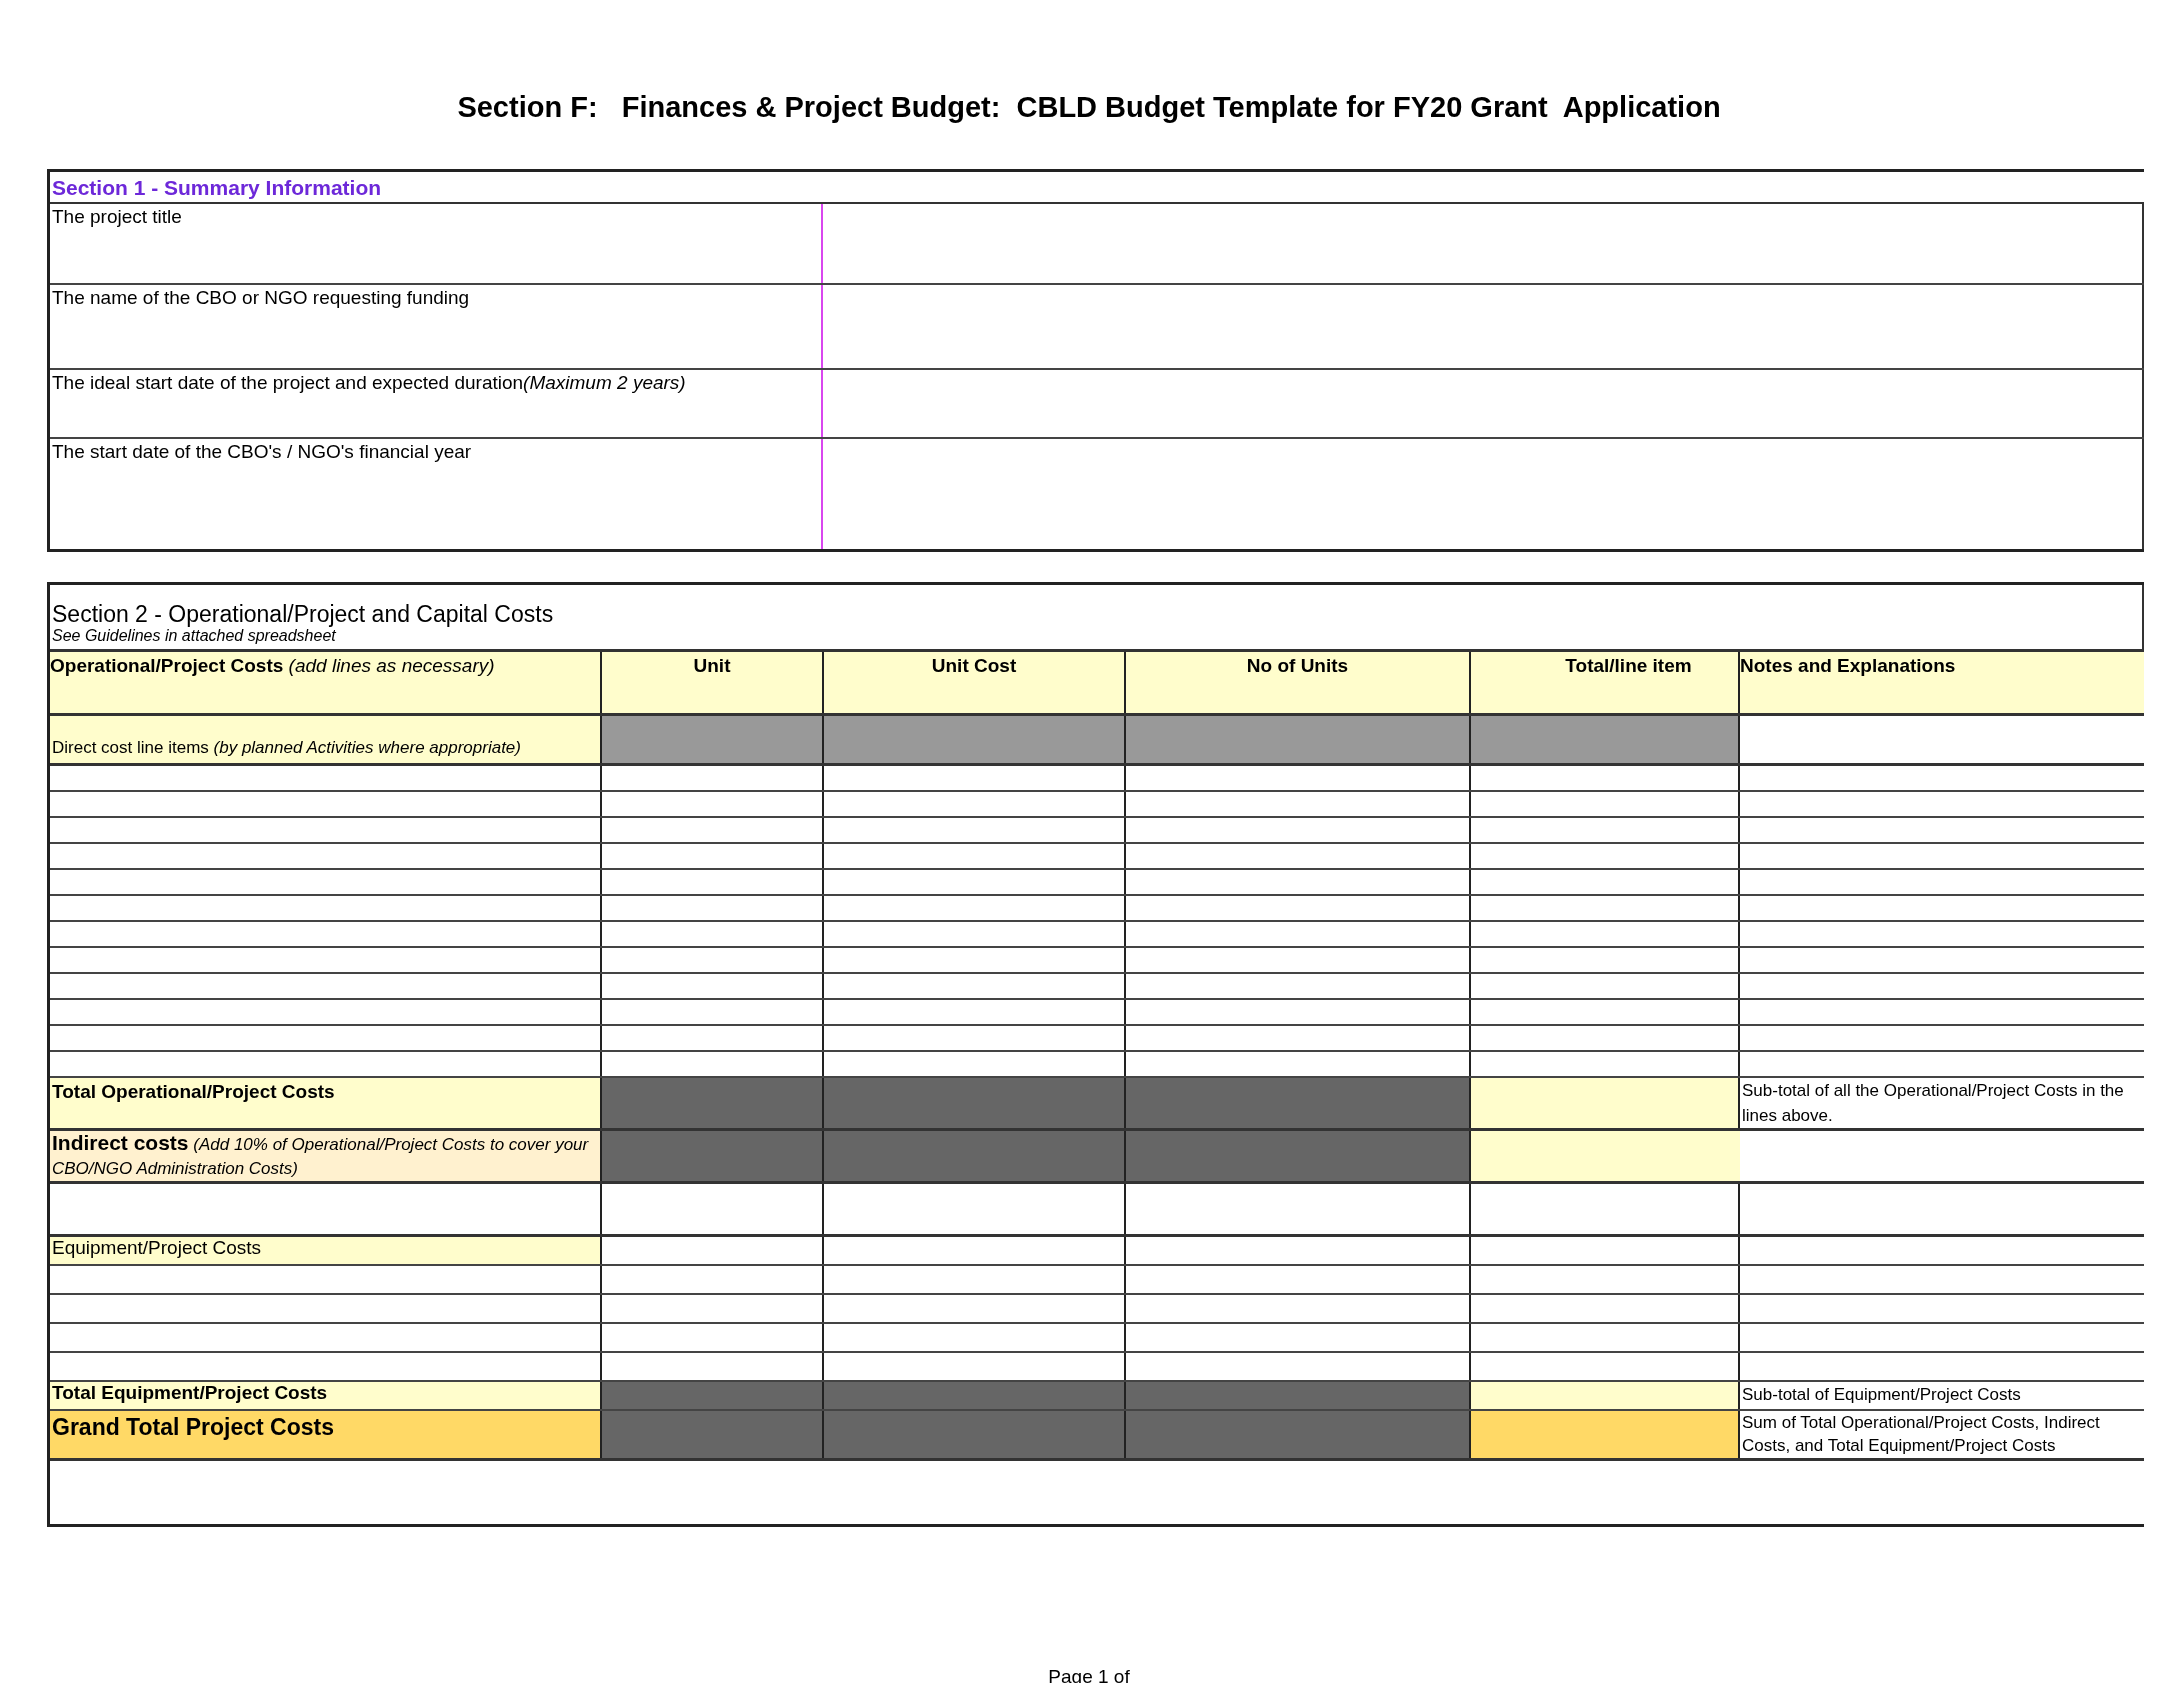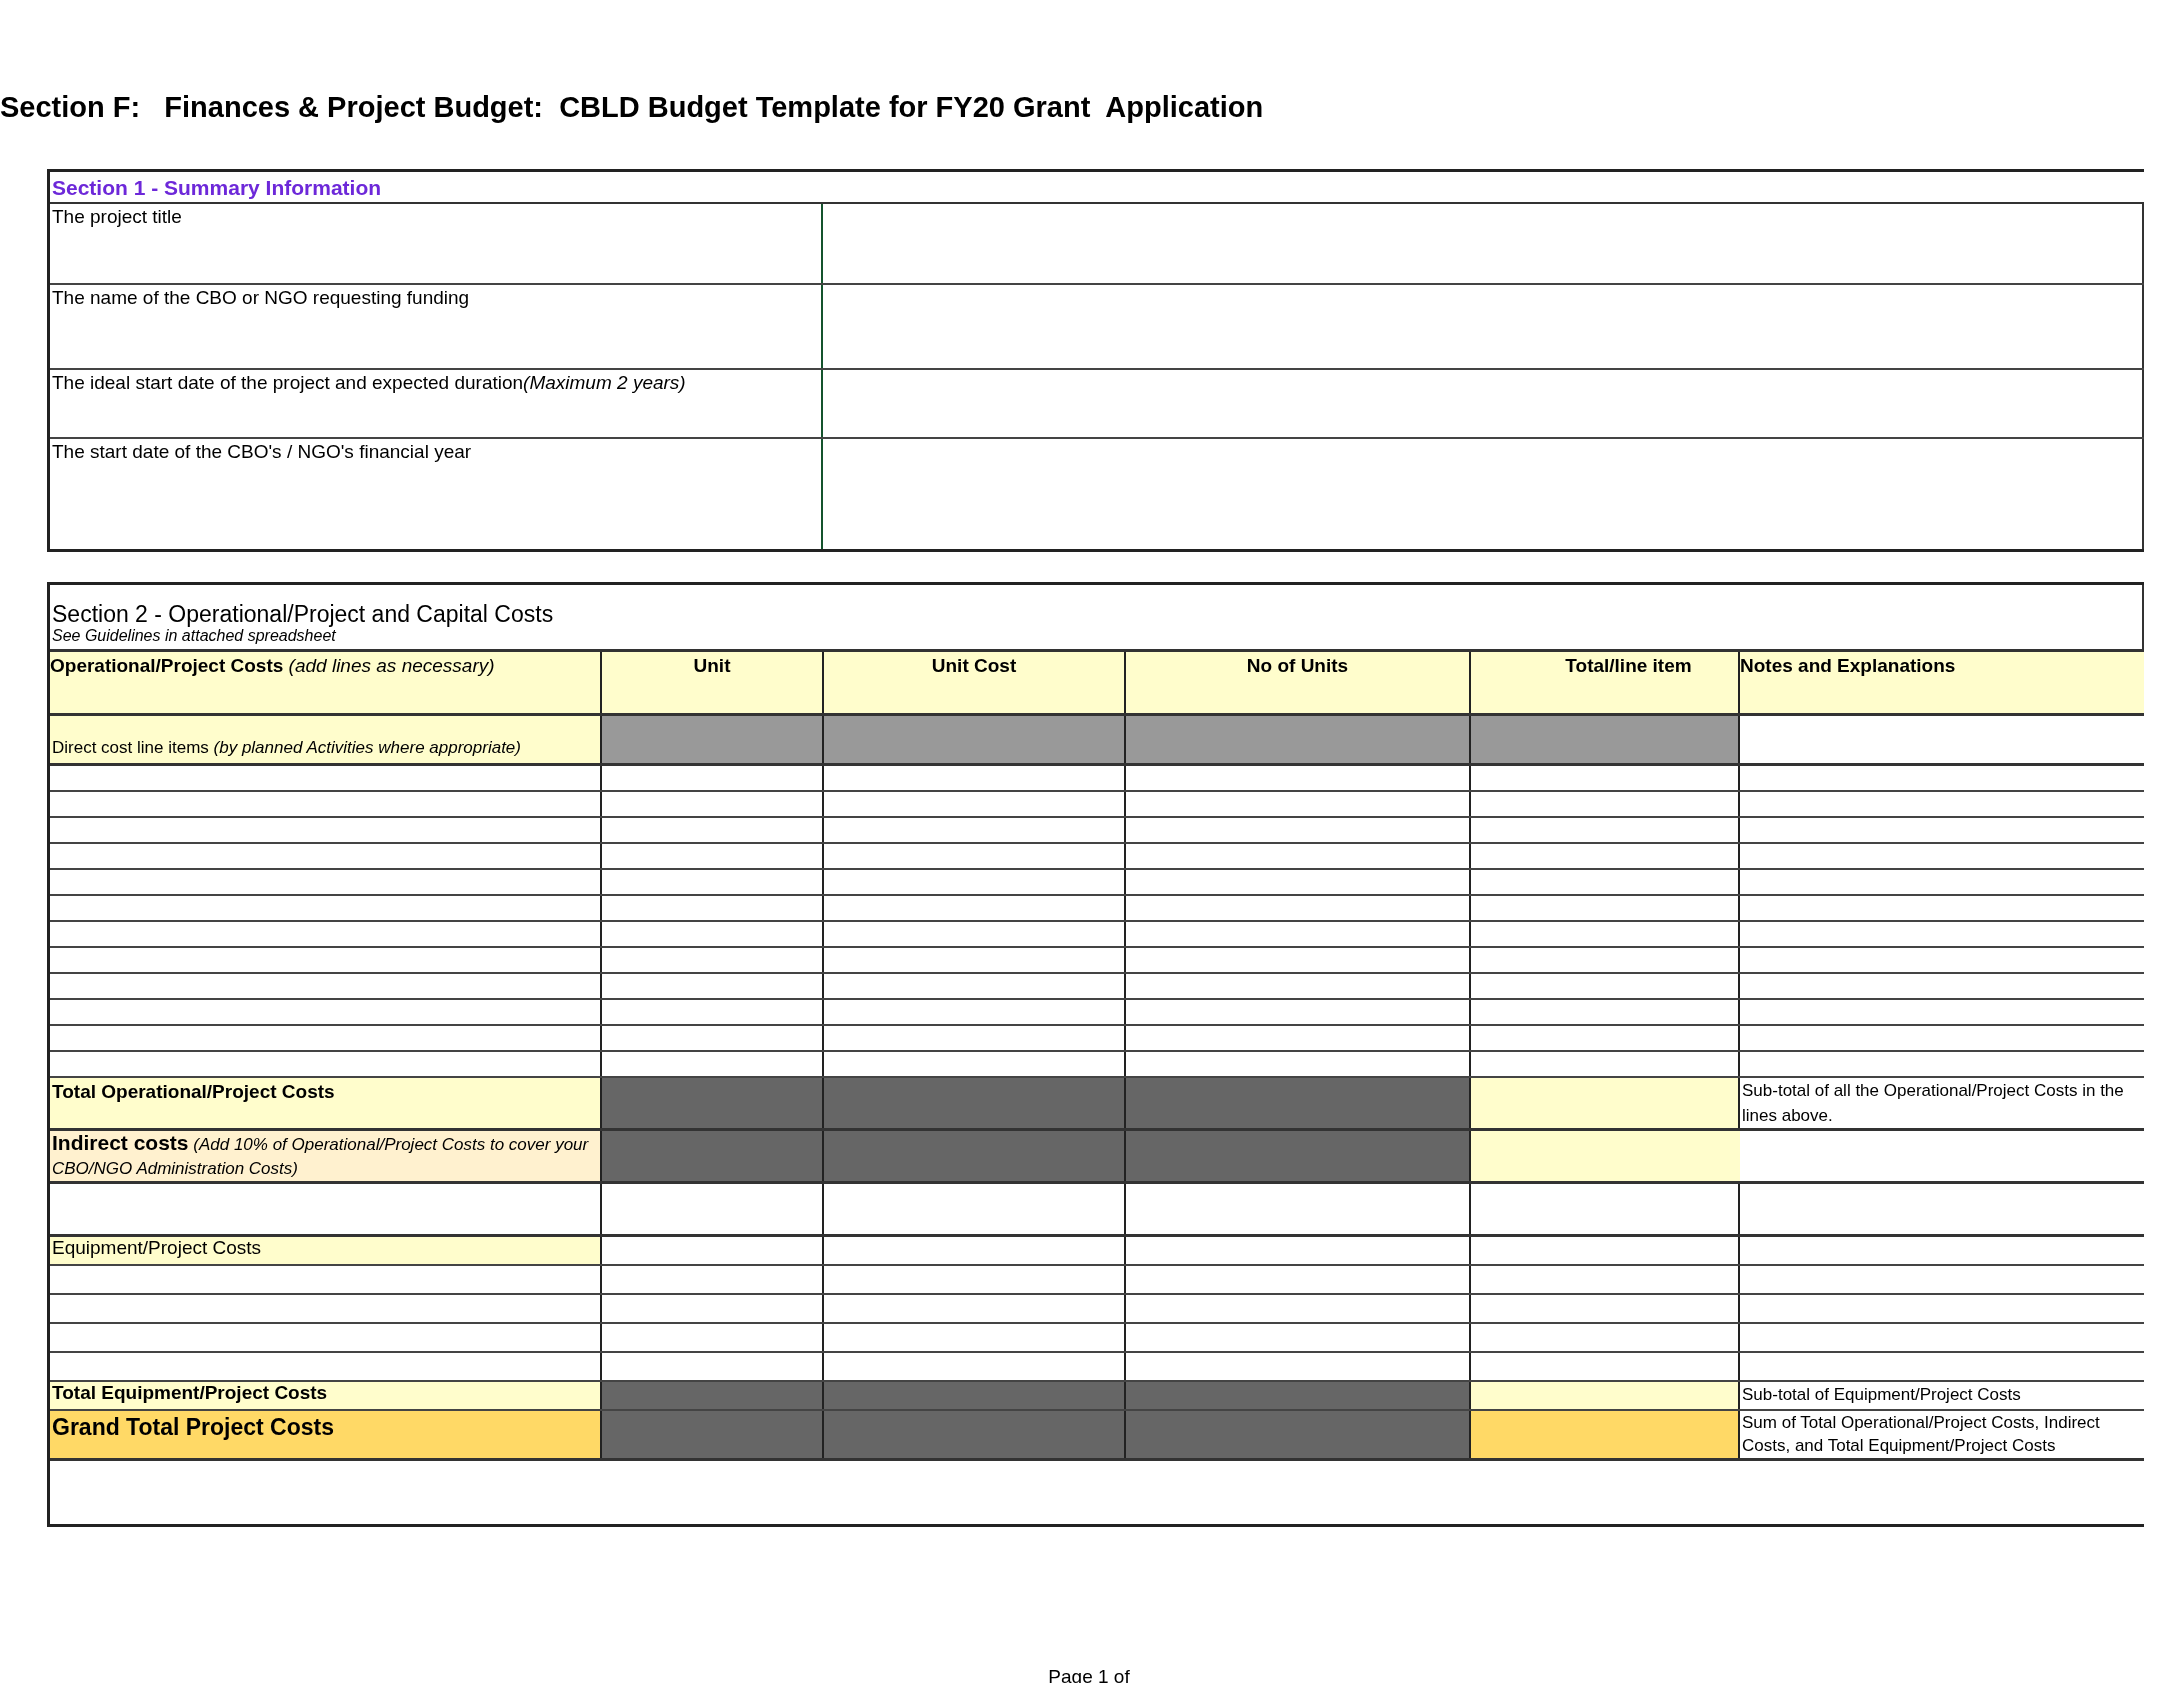--- a/index.html
+++ b/index.html
@@ -1,27 +1,27 @@
 <!DOCTYPE html>
 <html><head>
 <meta charset="utf-8">
 <style>
   html, body { margin:0; padding:0; background:#ffffff; }
   body { width:2178px; height:1683px; position:relative; overflow:hidden;
          font-family:"Liberation Sans", "DejaVu Sans", sans-serif; color:#000; }
-  .title { position:absolute; left:0; width:2178px; top:91px; text-align:left;
+  .title { position:absolute; left:0; width:2178px; top:91px; text-align:center;
            font-size:29px; font-weight:bold; white-space:pre; }
   
   .s1 { position:absolute; left:47px; top:169px; width:2097px; height:383px;
         border:3px solid #222; border-right:none; box-sizing:border-box; }
   .s1-head { height:32px; border-bottom:2px solid #333; color:#6d28d9;
              font-weight:bold; font-size:21px; padding-left:2px; line-height:32px; box-sizing:border-box;}
   .s1-row { display:flex; border-bottom:2px solid #444; box-sizing:border-box; }
   .s1-row:last-child { border-bottom:none; }
-  .s1-label { width:773px; border-right:2px solid #14532d; font-size:19px; padding:2px 2px; box-sizing:border-box; }
+  .s1-label { width:773px; border-right:2px solid #d946ef; font-size:19px; padding:2px 2px; box-sizing:border-box; }
   .s1-label i { font-style:italic; }
   .s1-value { flex:1; border-right:2px solid #333; }
   
   .s2 { position:absolute; left:47px; top:582px; width:2097px; height:945px;
         border:3px solid #222; border-right:none; box-sizing:border-box; }
   .s2-head { height:67px; border-right:2px solid #333; border-bottom:3px solid #333;
              box-sizing:border-box; padding:16px 2px 16px 2px; }
   .s2-title { font-size:23px; line-height:26px; }
   .s2-sub { font-size:16px; font-style:italic; line-height:18px; }
   .grid { position:absolute; left:0; top:67px; width:2094px; }

